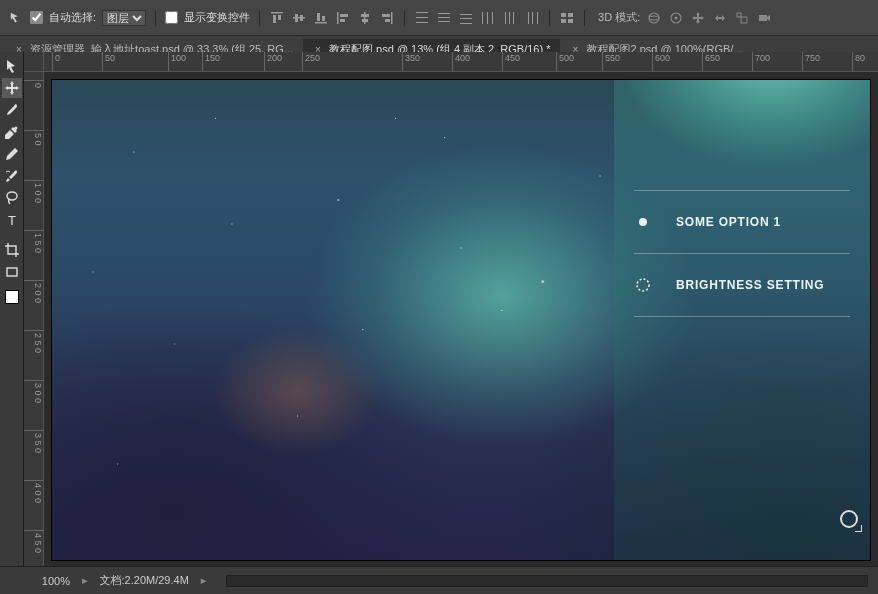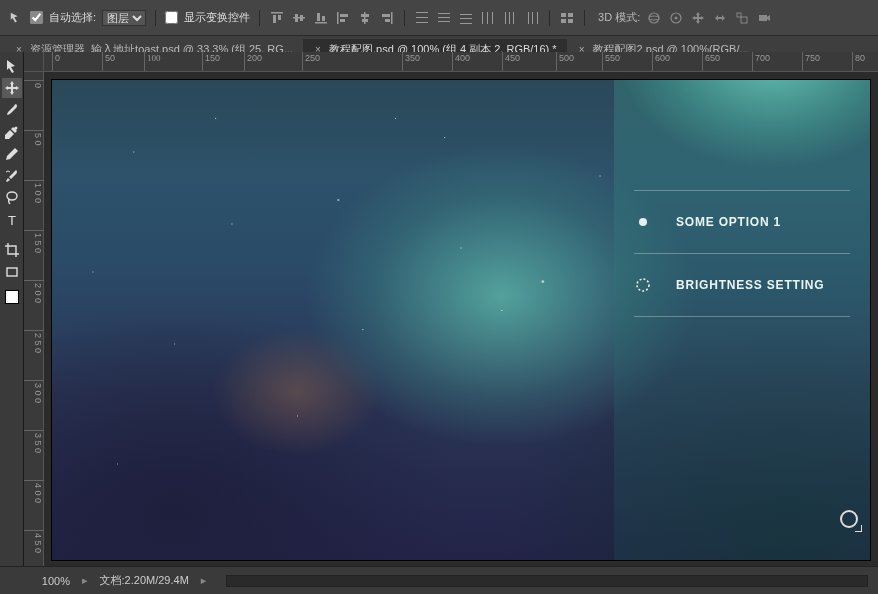--- a/index.html
+++ b/index.html
@@ -227,21 +227,21 @@
   <span class="spacer"></span>
 </div>
 
 <div class="tabs">
   <div class="tab">
     <span class="tab-close">×</span>
     <span>资源管理器_输入地址toast.psd @ 33.3% (组 25, RG...</span>
   </div>
   <div class="tab active">
     <span class="tab-close">×</span>
-    <span>教程配图.psd @ 100% (组 4 副本 2, RGB/16) *</span>
+    <span>教程配图.psd @ 13% (组 4 副本 2, RGB/16) *</span>
   </div>
   <div class="tab">
     <span class="tab-close">×</span>
     <span>教程配图2.psd @ 100%(RGB/...</span>
   </div>
 </div>
 
 <div class="workspace">
   <div class="tool-panel">
     <div class="tool-slot">
@@ -298,23 +298,23 @@
         </svg>
       </div>
     <div class="sw-fg"></div>
   </div>
 
   <div class="canvas-wrap">
     <div class="ruler-corner"></div>
     <div class="ruler-h" id="rh">
         <div class="tick" style="left: 8px;">0</div>
         <div class="tick" style="left: 58px;">50</div>
-        <div class="tick" style="left: 100px; font-family: Liberation Serif, serif;">100</div>
+        <div class="tick" style="left: 124px;">100</div>
         <div class="tick" style="left: 158px;">150</div>
-        <div class="tick" style="left: 200px;">200</div>
+        <div class="tick" style="left: 220px;">200</div>
         <div class="tick" style="left: 258px;">250</div>
         <div class="tick" style="left: 316px; margin-top: 34px;">300</div>
         <div class="tick" style="left: 358px;">350</div>
         <div class="tick" style="left: 408px;">400</div>
         <div class="tick" style="left: 458px;">450</div>
         <div class="tick" style="left: 512px;">500</div>
         <div class="tick" style="left: 558px;">550</div>
         <div class="tick" style="left: 608px;">600</div>
         <div class="tick" style="left: 658px;">650</div>
         <div class="tick" style="left: 708px;">700</div>

